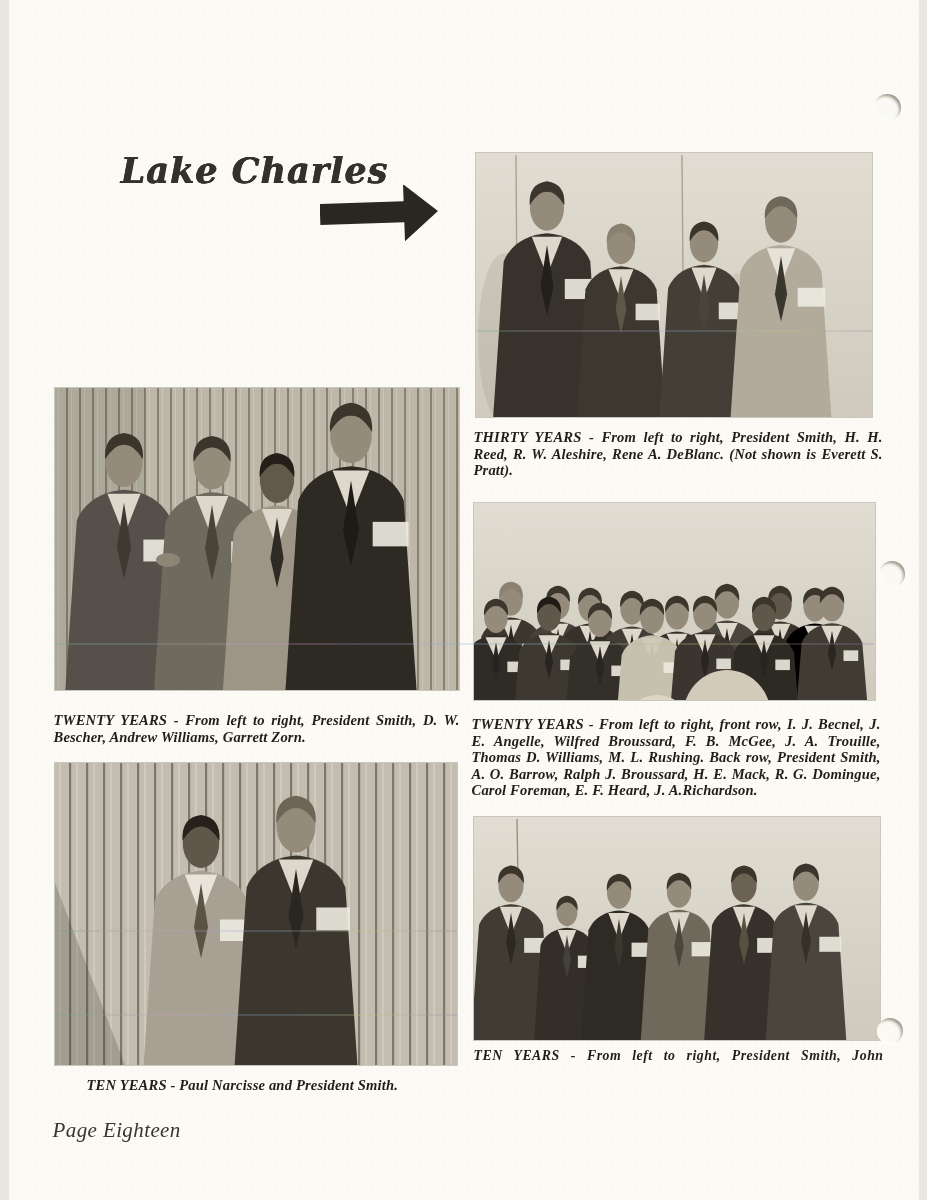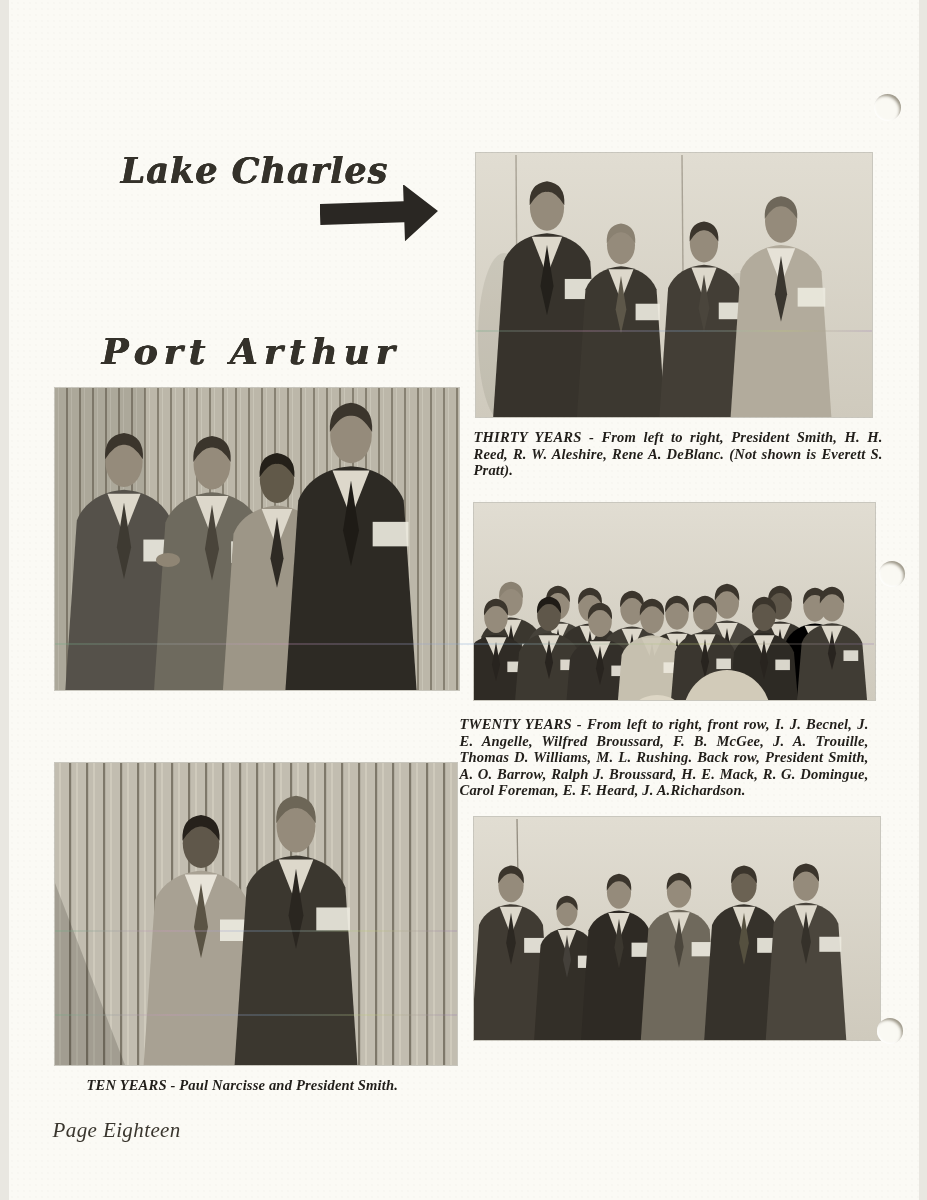--- a/index.html
+++ b/index.html
@@ -103,21 +103,20 @@
 <div id="page">
 
   <div id="h-lake" class="heading">Lake Charles</div>
 
   <div id="arrow">
     <svg width="120" height="58" viewBox="0 0 120 58">
       <polygon points="0,17 84,17 84,0 118,28 84,57 84,38 0,38" fill="#2a2723" transform="rotate(-2 60 28)"></polygon>
     </svg>
   </div>
 
-  <div id="h-port" class="heading">Port Arthur</div>
 
   <div class="photo" style="left:467px; top:153px;">
     <svg width="396" height="264" viewBox="0 0 396 264">
       <rect width="396" height="264" fill="url(#wallgrad)"></rect>
       <line x1="40" y1="2" x2="41" y2="150" stroke="#a8a295" stroke-width="1.4"></line>
       <line x1="206" y1="2" x2="207" y2="122" stroke="#a8a295" stroke-width="1.4"></line>
       <ellipse cx="28" cy="185" rx="26" ry="85" fill="rgba(70,64,52,.10)"></ellipse>
       <ellipse cx="262" cy="195" rx="22" ry="75" fill="rgba(70,64,52,.08)"></ellipse>
       <use href="#person-full" transform="translate(71,30) scale(2.34)" style="--suit:#37332c; --tie:#23201b;"></use>
       <use href="#person-full" transform="translate(145,72) scale(1.92)" style="--suit:#3c3830; --tie:#5d5749; --hair:#8a8171;"></use>
@@ -132,20 +131,21 @@
       <rect width="404" height="302" fill="url(#curtain)"></rect>
       <rect width="404" height="302" fill="rgba(40,36,30,.07)"></rect>
       <rect width="90" height="302" fill="rgba(40,36,30,.10)"></rect>
       <use href="#person-full" transform="translate(69,47) scale(2.55)" style="--suit:#55514a; --tie:#3e3a32;"></use>
       <use href="#person-full" transform="translate(157,50) scale(2.52)" style="--suit:#6e6a5e; --tie:#49443a;"></use>
       <use href="#person-full" transform="translate(222,67) scale(2.35)" style="--suit:#9d9687; --tie:#2e2a24; --skin:#615949; --hair:#242019;"></use>
       <use href="#person-full" transform="translate(296,17) scale(2.85)" style="--suit:#2d2a24; --tie:#1e1b16;"></use>
       <ellipse cx="113" cy="172" rx="12" ry="7" fill="#8f8574"></ellipse>
     </svg>
   </div>
+  <div class="caption" style="left:45px; top:712px; width:406px;">TWENTY YEARS - From left to right, President Smith, D. W. Bescher, Andrew Williams, Garrett Zorn.</div>
 
   <div class="photo" style="left:465px; top:503px;">
     <svg width="401" height="197" viewBox="0 0 401 197">
       <rect width="401" height="197" fill="url(#wallgrad)"></rect>
       <g>
         <use href="#person-half" transform="translate(37,80) scale(1.6)" style="--suit:#3b372f; --hair:#8a8171;"></use>
         <use href="#person-half" transform="translate(84,84) scale(1.6)" style="--suit:#46423a;"></use>
         <use href="#person-half" transform="translate(116,86) scale(1.6)" style="--suit:#36322b;"></use>
         <use href="#person-half" transform="translate(158,89) scale(1.6)" style="--suit:#413d35;"></use>
         <use href="#person-half" transform="translate(203,94) scale(1.6)" style="--suit:#35312a;"></use>
@@ -159,21 +159,21 @@
         <use href="#person-half" transform="translate(126,101) scale(1.62)" style="--suit:#332f29;"></use>
         <use href="#person-half" transform="translate(178,97) scale(1.64)" style="--suit:#c6c0af; --tie:#c6c0af; --shirt:#cfc9b8;"></use>
         <use href="#person-half" transform="translate(231,94) scale(1.62)" style="--suit:#3a362f;"></use>
         <use href="#person-half" transform="translate(290,95) scale(1.62)" style="--suit:#2d2a24; --skin:#5f574a;"></use>
         <use href="#person-half" transform="translate(358,85) scale(1.64)" style="--suit:#403c34;"></use>
       </g>
       <ellipse cx="183" cy="218" rx="30" ry="26" fill="#ddd6c5"></ellipse>
       <ellipse cx="253" cy="213" rx="44" ry="46" fill="#d2cbb9"></ellipse>
     </svg>
   </div>
-  <div class="caption" style="left:451px; top:716px; width:409px;">TWENTY YEARS - From left to right, front row, I. J. Becnel, J. E. Angelle, Wilfred Broussard, F. B. McGee, J. A. Trouille, Thomas D. Williams, M. L. Rushing. Back row, President Smith, A. O. Barrow, Ralph J. Broussard, H. E. Mack, R. G. Domingue, Carol Foreman, E. F. Heard, J. A.Richardson.</div>
+  <div class="caption" style="left:463px; top:716px; width:409px;">TWENTY YEARS - From left to right, front row, I. J. Becnel, J. E. Angelle, Wilfred Broussard, F. B. McGee, J. A. Trouille, Thomas D. Williams, M. L. Rushing. Back row, President Smith, A. O. Barrow, Ralph J. Broussard, H. E. Mack, R. G. Domingue, Carol Foreman, E. F. Heard, J. A.Richardson.</div>
 
   <div class="photo" style="left:46px; top:763px;">
     <svg width="402" height="302" viewBox="0 0 402 302">
       <rect width="402" height="302" fill="url(#curtain2)"></rect>
       <polygon points="0,120 70,302 0,302" fill="rgba(50,45,38,.22)"></polygon>
       <rect width="402" height="302" fill="rgba(40,36,30,.05)"></rect>
       <use href="#person-full" transform="translate(146,54) scale(2.5)" style="--suit:#a8a193; --tie:#5a5344; --skin:#5f574a; --hair:#26211b; --shirt:#e8e4d9;"></use>
       <use href="#person-full" transform="translate(241,35) scale(2.67)" style="--suit:#3b372f; --tie:#2a2620; --hair:#6d6657;"></use>
     </svg>
   </div>
@@ -185,20 +185,21 @@
       <line x1="43" y1="2" x2="44" y2="64" stroke="#938d80" stroke-width="1.3"></line>
       <use href="#person-full" transform="translate(37,50) scale(1.73)" style="--suit:#403b33; --tie:#2c2822;"></use>
       <use href="#person-full" transform="translate(93,80) scale(1.43)" style="--suit:#332f28; --tie:#44403a;"></use>
       <use href="#person-full" transform="translate(145,58) scale(1.65)" style="--suit:#2e2a24; --tie:#3b372f;"></use>
       <use href="#person-full" transform="translate(205,57) scale(1.66)" style="--suit:#6f695c; --tie:#4b463c;"></use>
       <use href="#person-full" transform="translate(270,50) scale(1.73)" style="--suit:#36322b; --tie:#55503f; --skin:#6b6253;"></use>
       <use href="#person-full" transform="translate(332,48) scale(1.75)" style="--suit:#4b463d; --tie:#35312a;"></use>
     </svg>
   </div>
   <div class="caption" style="left:465px; top:1048px; width:410px;">
+    <span class="c5-l1">TEN YEARS - From left to right, President Smith, John</span>
   </div>
 
   <div id="page-num">Page Eighteen</div>
 
   <div class="hole" style="left:865px; top:94px;  width:27px; height:27px;"></div>
   <div class="hole" style="left:870px; top:561px; width:26px; height:26px;"></div>
   <div class="hole" style="left:868px; top:1018px;width:26px; height:26px;"></div>
 
   <div class="glitch" style="left:467px; top:330px; width:396px;"></div>
   <div class="glitch" style="left:46px;  top:643px; width:819px;"></div>

